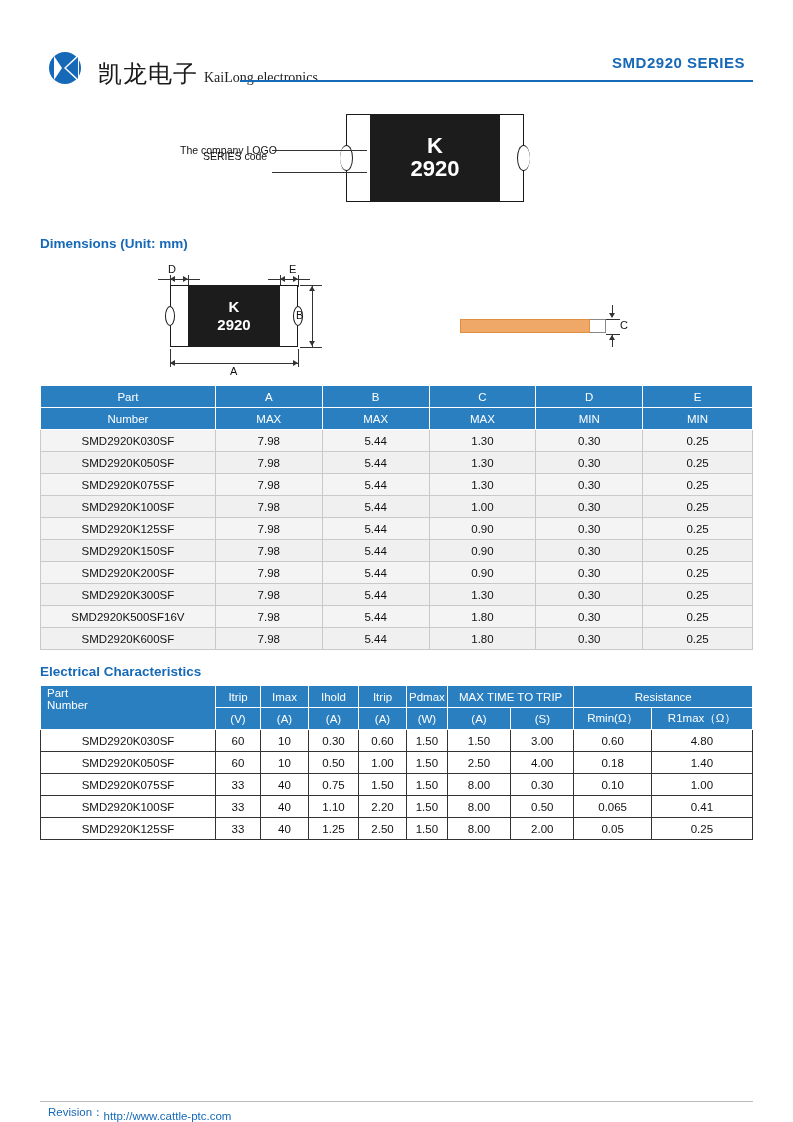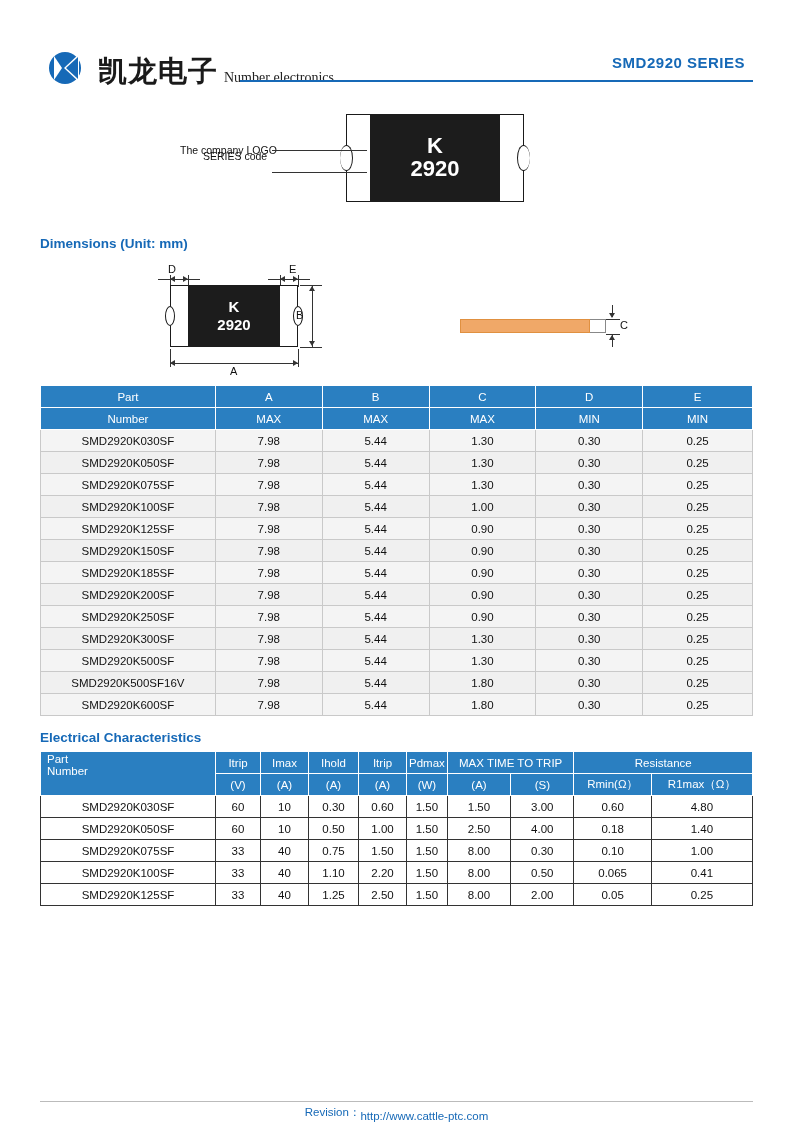--- a/index.html
+++ b/index.html
@@ -17,21 +17,21 @@
   
   .header { position:relative; height: 62px; margin-top: 40px; }
   .logo-wrap { display:flex; align-items:flex-end; gap:6px; position:absolute; left:8px; top:8px; }
   .logo-k {
     width: 44px; height: 40px; position: relative;
     display:flex; align-items:center; justify-content:center;
   }
   .logo-k svg { display:block; }
   .logo-cn {
     font-family: "DejaVu Sans", sans-serif;
-    font-size: 29px; font-weight: bold; letter-spacing: 1px;
+    font-size: 24px; font-weight: normal; letter-spacing: 1px;
     color:#1a1a1a; line-height: 1;
     position: relative; top: -2px;
   }
   .logo-en {
     font-family: "Liberation Serif", serif;
     font-size: 14px; color:#222; line-height:1;
     position:relative; top:-3px;
   }
   .series-title {
     position:absolute; right: 8px; top: 14px;
@@ -150,21 +150,21 @@
   .tbl-ec th {
     background:#2a7fc1; color:#fff; font-weight: normal; font-size: 11.5px;
     border:1px solid #ffffff;
   }
   .tbl-ec th.lefthead { text-align:left; padding-left: 6px; vertical-align: top; }
   .tbl-ec td { border:1px solid #333; background:#fff; color:#111; }
 
   
   .footer {
     position:absolute; left: 48px; right: 48px; bottom: 40px;
-    display:flex; justify-content:center; align-items:center;
+    display:flex; justify-content:flex-start; align-items:center;
     font-size: 11.5px;
   }
   .footer .rev { color:#1669b7; }
   .footer .url { color:#1669b7;margin-top:8px; }
   .footer-rule { position:absolute; left:40px; right:40px; bottom: 60px; height:1px; background:#bbb; }
 </style>
 </head>
 <body>
 
 <div class="page">
@@ -173,21 +173,21 @@
     <div class="logo-wrap">
       <span class="logo-k">
         <svg width="44" height="40" viewBox="0 0 44 40" aria-hidden="true">
           <circle cx="17" cy="20" r="16" fill="#1669b7"></circle>
           <path d="M6 8 L6 32 L14 20 Z" fill="#ffffff"></path>
           <path d="M16 20 L31 6 L31 34 Z" fill="#ffffff"></path>
           <path d="M18 20 L30 9 L30 31 Z" fill="#1669b7"></path>
         </svg>
       </span>
       <span class="logo-cn">凯龙电子</span>
-      <span class="logo-en">Number electronics</span>
+      <span class="logo-en">KaiLong electronics</span>
     </div>
     <div class="header-rule"></div>
     <div class="series-title">SMD2920   SERIES</div>
   </div>
 
   <div class="top-figure">
     <div class="pad left">
       <span class="notch"></span>
     </div>
     <div class="pad right">
@@ -320,53 +320,29 @@
         </tr>
         <tr class="data">
           <td class="part">SMD2920K150SF</td>
           <td>7.98</td>
           <td>5.44</td>
           <td>0.90</td>
           <td>0.30</td>
           <td>0.25</td>
         </tr>
         <tr class="data">
-          <td class="part">SMD2920K185SF</td>
+          <td class="part">SMD2920K200SF</td>
           <td>7.98</td>
           <td>5.44</td>
           <td>0.90</td>
           <td>0.30</td>
           <td>0.25</td>
         </tr>
         <tr class="data">
-          <td class="part">SMD2920K200SF</td>
-          <td>7.98</td>
-          <td>5.44</td>
-          <td>0.90</td>
-          <td>0.30</td>
-          <td>0.25</td>
-        </tr>
-        <tr class="data">
-          <td class="part">SMD2920K250SF</td>
-          <td>7.98</td>
-          <td>5.44</td>
-          <td>0.90</td>
-          <td>0.30</td>
-          <td>0.25</td>
-        </tr>
-        <tr class="data">
           <td class="part">SMD2920K300SF</td>
-          <td>7.98</td>
-          <td>5.44</td>
-          <td>1.30</td>
-          <td>0.30</td>
-          <td>0.25</td>
-        </tr>
-        <tr class="data">
-          <td class="part">SMD2920K500SF</td>
           <td>7.98</td>
           <td>5.44</td>
           <td>1.30</td>
           <td>0.30</td>
           <td>0.25</td>
         </tr>
         <tr class="data">
           <td class="part">SMD2920K500SF16V</td>
           <td>7.98</td>
           <td>5.44</td>

